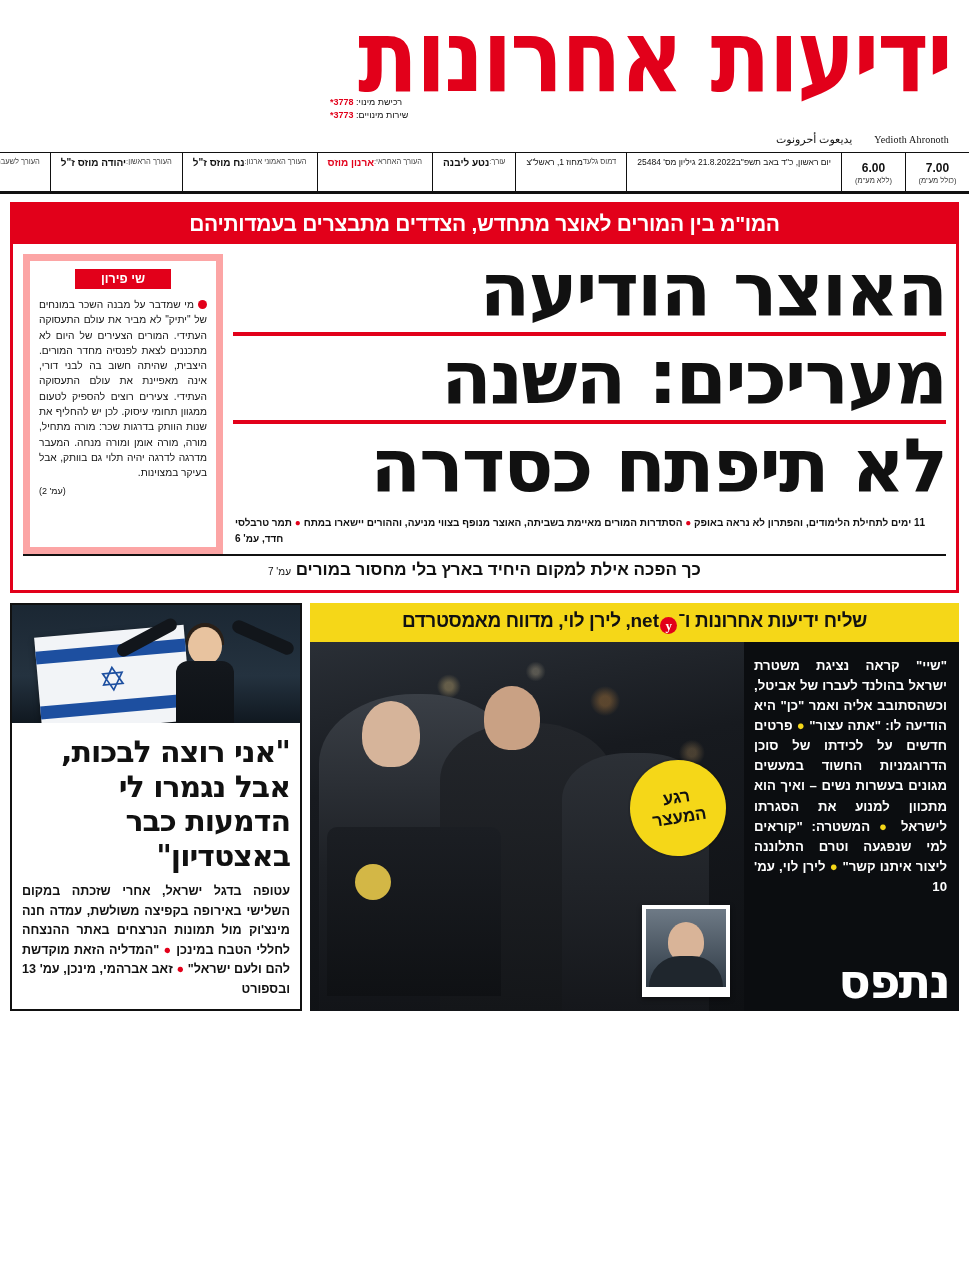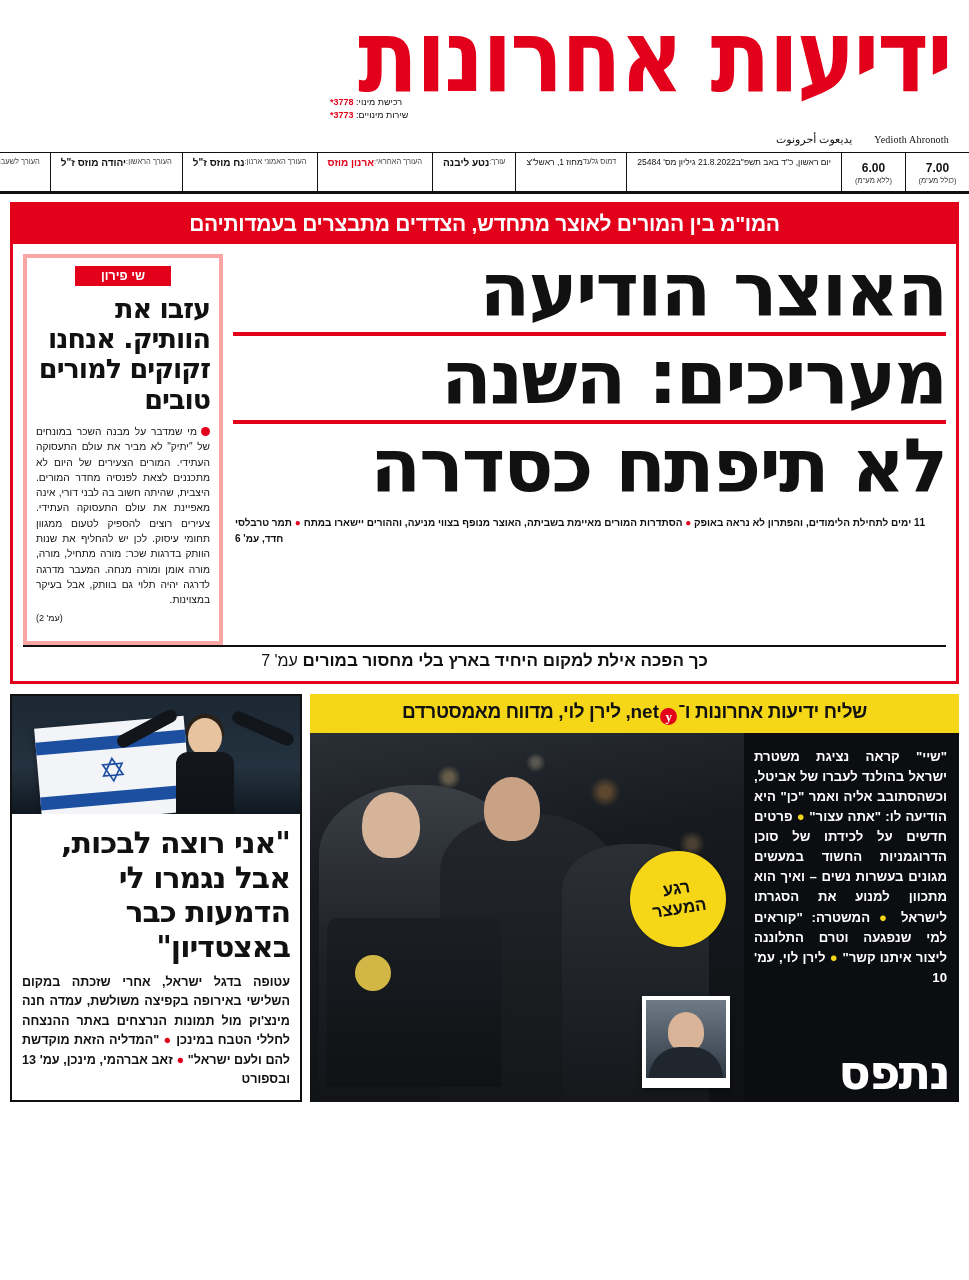--- a/index.html
+++ b/index.html
@@ -151,28 +151,28 @@
     border: 0; border-top: 2px solid #111;
     margin: 4px 0 6px 0;
   }
   .lead-foot {
     font-size: 17px;
     font-weight: bold;
     text-align: center;
     padding: 4px 0 10px 0;
     color: #111;
   }
-  .lead-foot .pg { font-size: 16px; font-weight: normal; }
+  .lead-foot .pg { font-size: 10px; font-weight: normal; }
 
   
   .oped {
     width: 200px;
     flex: 0 0 200px;
-    border: 4px solid #fca5a5;
-    padding: 8px 9px 16px 9px;
+    border: 7px solid #fca5a5;
+    padding: 8px 9px 10px 9px;
   }
   .oped-tag {
     background: #e2001a;
     color: #fff;
     font-size: 12.5px;
     font-weight: bold;
     text-align: center;
     padding: 3px 6px;
     margin: 0 auto 8px auto;
     width: 96px;
@@ -530,21 +530,20 @@
           <span class="bullet">●</span>
           <span>הסתדרות המורים מאיימת</span>
           <span>בשביתה, האוצר מנופף בצווי מניעה, וההורים יישארו במתח</span>
           <span class="bullet">●</span>
           <span class="byline">תמר טרבלסי חדד, עמ' 6</span>
         </div>
       </div>
 
       <div class="oped">
         <div class="oped-tag">שי פירון</div>
-        <div class="oped-title">עזבו את הוותיק. אנחנו זקוקים למורים טובים</div>
         <div class="oped-text">
           <span class="dot"></span><span>מי שמדבר על מבנה השכר במונחים של "יתיק" לא מביר את עולם התעסוקה העתידי. המורים הצעירים של היום לא מתכננים לצאת לפנסיה מחדר המורים. היצבית, שהיתה חשוב בה לבני דורי, אינה מאפיינת את עולם התעסוקה העתידי. צעירים רוצים להספיק לטעום ממגוון תחומי עיסוק. לכן יש להחליף את שנות הוותק בדרגות שכר: מורה מתחיל, מורה, מורה אומן ומורה מנחה. המעבר מדרגה לדרגה יהיה תלוי גם בוותק, אבל בעיקר במצוינות.</span>
           <span class="pg">(עמ' 2)</span>
         </div>
       </div>
     </div>
 
     <hr class="deck-rule" style="margin:0 10px;">
     <div class="lead-foot">
       <span>כך הפכה אילת למקום היחיד בארץ בלי מחסור במורים</span>

